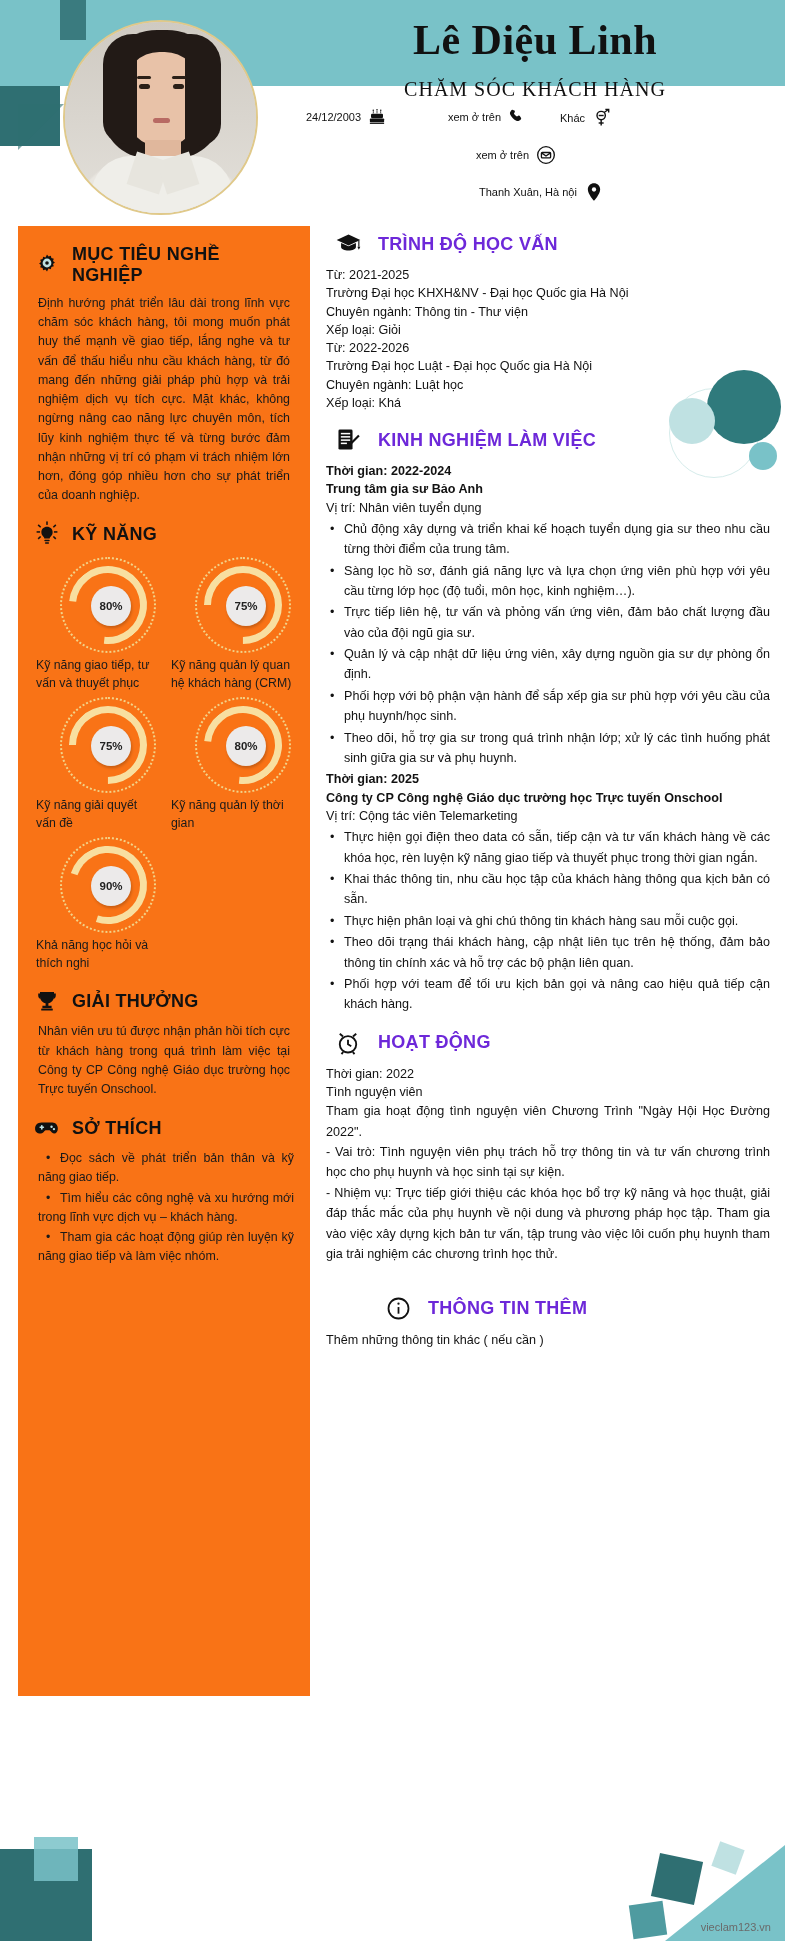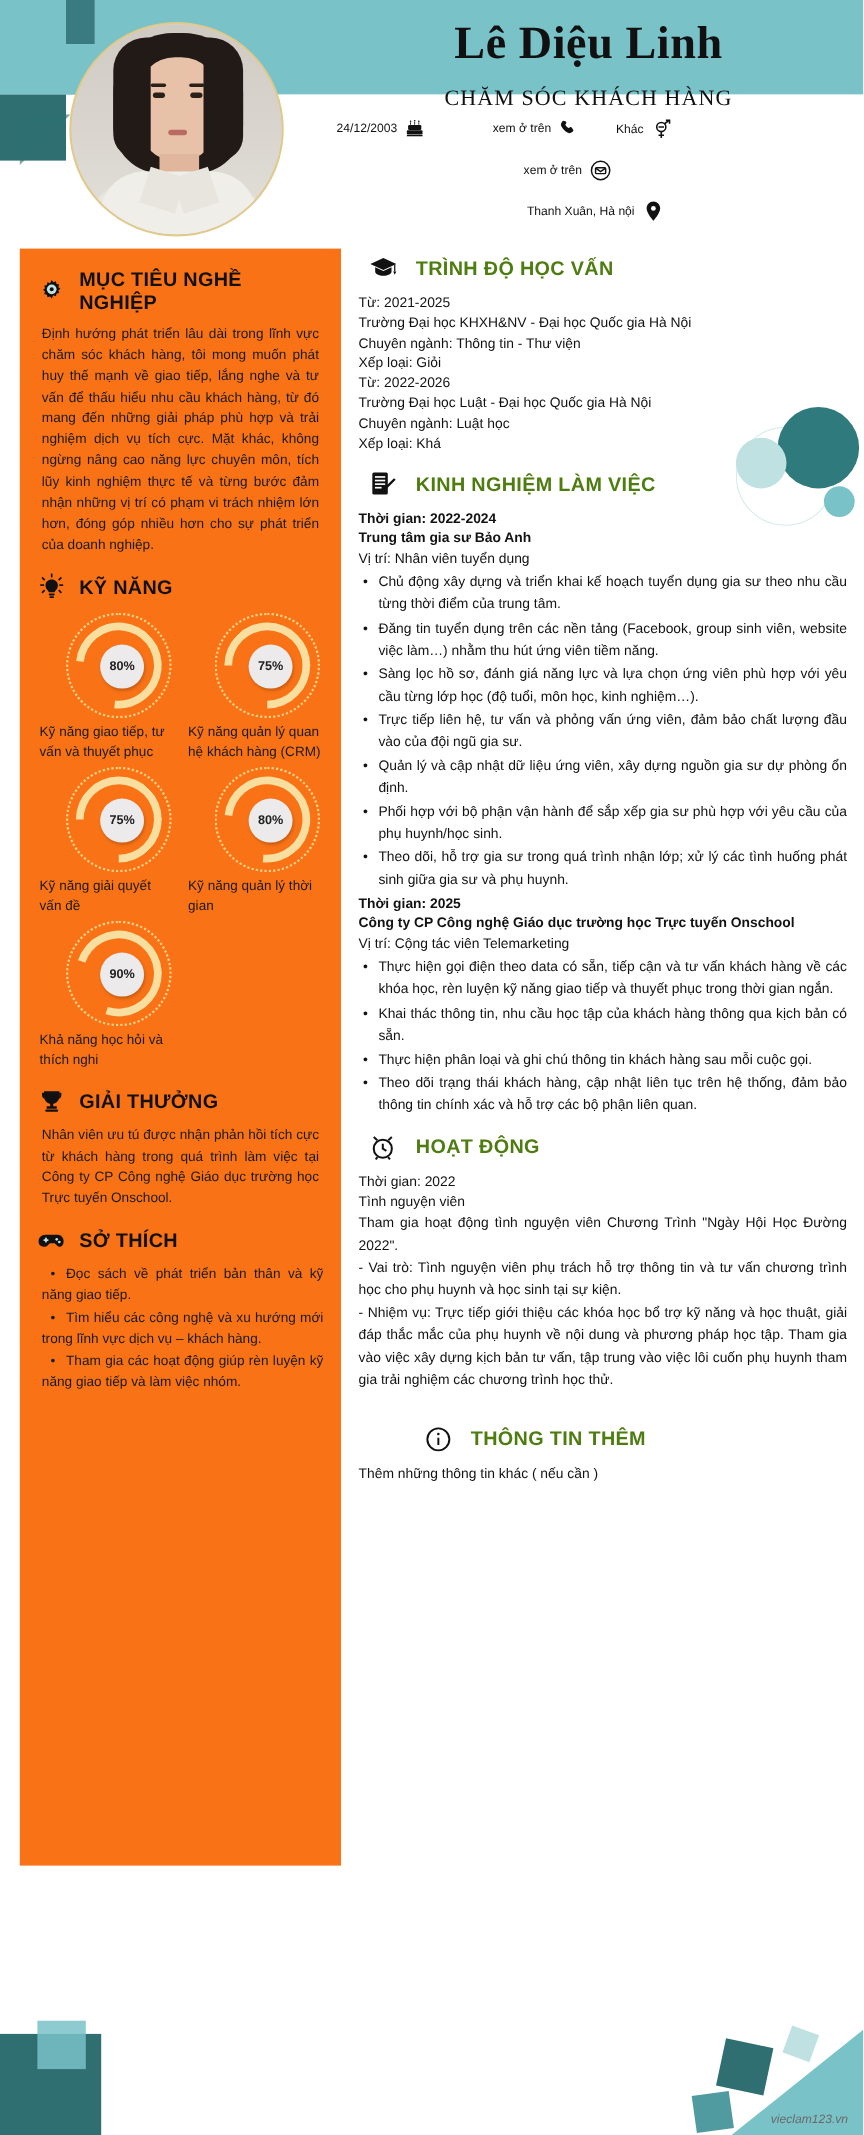--- a/index.html
+++ b/index.html
@@ -99,21 +99,21 @@
 
   .bullets { font-size:12.4px; line-height:1.55; color:#1a1a1a; padding-left:4px; text-align:justify;}
   .bullets li { list-style:none; text-indent:0; margin-bottom:1px; }
   .bullets li:before { content:"\2022"; display:inline-block; width:14px; margin-left:8px; }
 
   
   .right-col { position:absolute; left:326px; top:226px; width:444px; }
   .r-sec-head { display:flex; align-items:center; gap:16px; justify-content:flex-start;
      padding-left:8px; margin:14px 0 8px 0; }
   .r-sec-head .sec-ic { width:28px;height:28px;flex:0 0 28px;display:flex;align-items:center;justify-content:center;}
-  .r-sec-head .sec-t { font-size:18px; font-weight:bold; color:#4d7c0f; letter-spacing:.3px; }
+  .r-sec-head .sec-t { font-size:18px; font-weight:bold; color:#6d28d9; letter-spacing:.3px; }
   .r-line { font-size:12.6px; line-height:1.45; color:#121212; }
   .r-line.b { font-weight:bold; }
   .r-body { font-size:12.6px; line-height:1.62; color:#121212; text-align:justify; }
   ul.r-bullets { margin:2px 0 0 0; padding-left:0; }
   ul.r-bullets li {
      list-style:none; position:relative; padding-left:18px; margin-bottom:1px;
      font-size:12.6px; line-height:1.62; color:#121212; text-align:justify;
   }
   ul.r-bullets li:before {
      content:"\2022"; position:absolute; left:4px; top:0;
@@ -127,21 +127,21 @@
   .c4 { right:26px; top:388px; width:90px; height:90px; border:1.5px solid #d6eceb; background:transparent; }
 
   
   .bl-1 { left:0; bottom:0; width:92px; height:92px; background:#2f6f72; }
   .bl-2 { left:34px; bottom:60px; width:44px; height:44px; background:#79c2c8; opacity:.85;}
   .br-tri { right:0; bottom:0; width:0;height:0;
      border-right:120px solid #79c2c8; border-top:96px solid transparent;}
   .br-sq1 { right:86px; bottom:40px; width:44px;height:44px;background:#2f6f72;transform:rotate(12deg);}
   .br-sq2 { right:120px; bottom:4px; width:34px;height:34px;background:#4f9ba0;transform:rotate(-8deg);}
   .br-sq3 { right:44px; bottom:70px; width:26px;height:26px;background:#bfe1e2;transform:rotate(20deg);}
-  .watermark { position:absolute; right:14px; bottom:8px; font-size:11px; color:#6a6a6a;font-style:italic; }
+  .watermark { position:absolute; right:14px; bottom:8px; font-size:11px; color:#6a6a6a; }
 </style>
 </head>
 <body>
 
 <div class="page">
 
   <div class="header-band deco"></div>
   <div class="header-white deco"></div>
 
   <div class="tl-block-1 deco"></div>
@@ -378,38 +378,38 @@
       </span>
       <span class="sec-t">KINH NGHIỆM LÀM VIỆC</span>
     </div>
 
     <div>
       <div class="r-line b">Thời gian: 2022-2024</div>
       <div class="r-line b">Trung tâm gia sư Bảo Anh</div>
       <div class="r-line">Vị trí: Nhân viên tuyển dụng</div>
       <ul class="r-bullets">
         <li>Chủ động xây dựng và triển khai kế hoạch tuyển dụng gia sư theo nhu cầu từng thời điểm của trung tâm.</li>
-        <li>Đăng tin tuyển dụng trên các nền tảng (Facebook, group sinh viên, website việc làm…) nhằm thu hút ứng viên tiềm năng.</li>
         <li>Sàng lọc hồ sơ, đánh giá năng lực và lựa chọn ứng viên phù hợp với yêu cầu từng lớp học (độ tuổi, môn học, kinh nghiệm…).</li>
         <li>Trực tiếp liên hệ, tư vấn và phỏng vấn ứng viên, đảm bảo chất lượng đầu vào của đội ngũ gia sư.</li>
         <li>Quản lý và cập nhật dữ liệu ứng viên, xây dựng nguồn gia sư dự phòng ổn định.</li>
         <li>Phối hợp với bộ phận vận hành để sắp xếp gia sư phù hợp với yêu cầu của phụ huynh/học sinh.</li>
         <li>Theo dõi, hỗ trợ gia sư trong quá trình nhận lớp; xử lý các tình huống phát sinh giữa gia sư và phụ huynh.</li>
       </ul>
     </div>
 
     <div style="margin-top:2px;">
       <div class="r-line b">Thời gian: 2025</div>
       <div class="r-line b">Công ty CP Công nghệ Giáo dục trường học Trực tuyến Onschool</div>
       <div class="r-line">Vị trí: Cộng tác viên Telemarketing</div>
       <ul class="r-bullets">
         <li>Thực hiện gọi điện theo data có sẵn, tiếp cận và tư vấn khách hàng về các khóa học, rèn luyện kỹ năng giao tiếp và thuyết phục trong thời gian ngắn.</li>
         <li>Khai thác thông tin, nhu cầu học tập của khách hàng thông qua kịch bản có sẵn.</li>
         <li>Thực hiện phân loại và ghi chú thông tin khách hàng sau mỗi cuộc gọi.</li>
         <li>Theo dõi trạng thái khách hàng, cập nhật liên tục trên hệ thống, đảm bảo thông tin chính xác và hỗ trợ các bộ phận liên quan.</li>
+        <li>Phối hợp với team để tối ưu kịch bản gọi và nâng cao hiệu quả tiếp cận khách hàng.</li>
       </ul>
     </div>
 
     <div class="r-sec-head">
       <span class="sec-ic">
         <svg width="26" height="26" viewBox="0 0 24 24" fill="none" stroke="#111" stroke-width="1.7">
           <circle cx="12" cy="13.2" r="7.6"></circle>
           <polyline points="12,9 12,13.2 15,15"></polyline>
           <line x1="4.4" y1="3.4" x2="7.4" y2="6"></line>
           <line x1="19.6" y1="3.4" x2="16.6" y2="6"></line>

